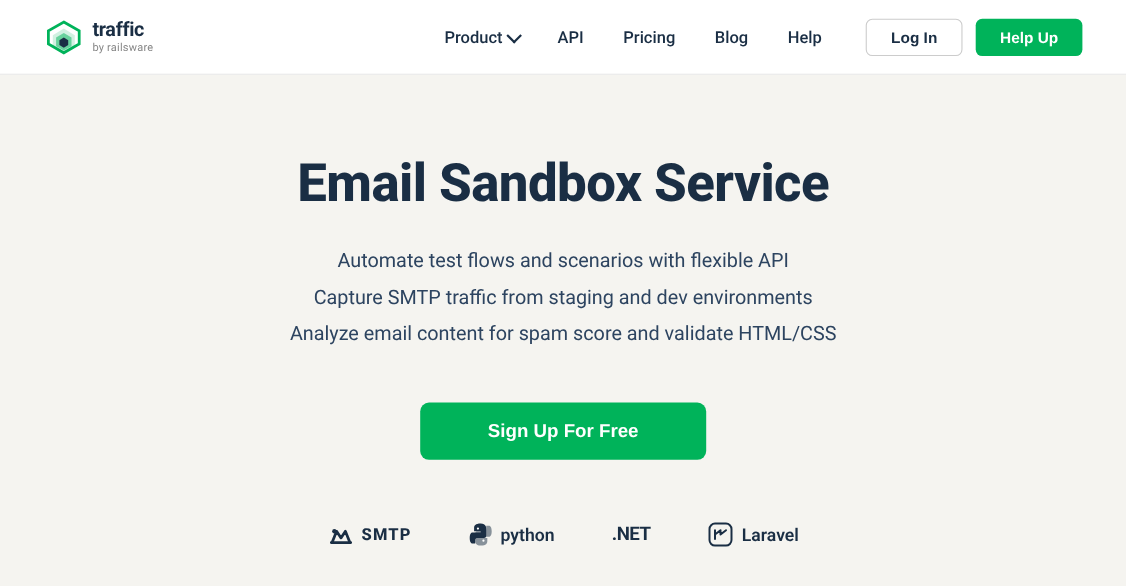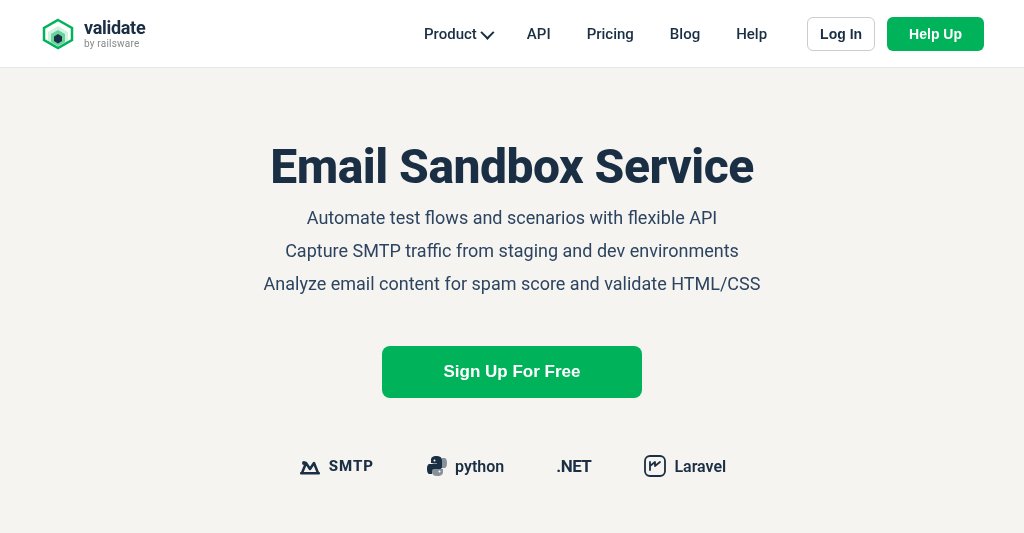--- a/index.html
+++ b/index.html
@@ -73,21 +73,21 @@
     }
     .nav-actions {
       display: flex;
       align-items: center;
       gap: 12px;
     }
     .btn-login {
       background: #fff;
       border: 1.5px solid #ccc;
       color: #1a2e44;
-      padding: 8px 12px;
+      padding: 8px 22px;
       border-radius: 6px;
       font-size: 14px;
       font-weight: 600;
       cursor: pointer;
     }
     .btn-signup {
       background: #00b35a;
       border: none;
       color: #fff;
       padding: 9px 22px;
@@ -102,21 +102,21 @@
       display: flex;
       flex-direction: column;
       align-items: center;
       padding: 70px 20px 40px;
       text-align: center;
     }
     .hero-title {
       font-size: 48px;
       font-weight: 800;
       color: #1a2e44;
-      margin-bottom: 12px;
+      margin-bottom: 32px;
       letter-spacing: -0.5px;
     }
     .hero-features {
       list-style: none;
       margin-bottom: 40px;
     }
     .hero-features li {
       font-size: 18px;
       color: #2d4460;
       margin-bottom: 12px;
@@ -161,21 +161,21 @@
 
 <nav class="navbar">
   <div class="logo-area">
     <svg class="logo-icon" viewBox="0 0 36 36" fill="none" xmlns="http://www.w3.org/2000/svg">
       <polygon points="18,4 32,12 32,24 18,32 4,24 4,12" fill="none" stroke="#00b35a" stroke-width="2.5"></polygon>
       <polygon points="18,10 28,16 28,26 18,32 8,26 8,16" fill="#00b35a" opacity="0.18"></polygon>
       <polygon points="18,14 25,18 25,26 18,30 11,26 11,18" fill="#00b35a" opacity="0.5"></polygon>
       <polygon points="18,18 22,20.5 22,25 18,27.5 14,25 14,20.5" fill="#1a2e44"></polygon>
     </svg>
     <div class="logo-text-wrap">
-      <span class="logo-name">validate</span>
+      <span class="logo-name">traffic</span>
       <span class="logo-sub">by railsware</span>
     </div>
   </div>
 
   <ul class="nav-links">
     <li>
       <a href="#" class="nav-product">
         <span>Product</span>
         <span class="chevron-down"></span>
       </a>

